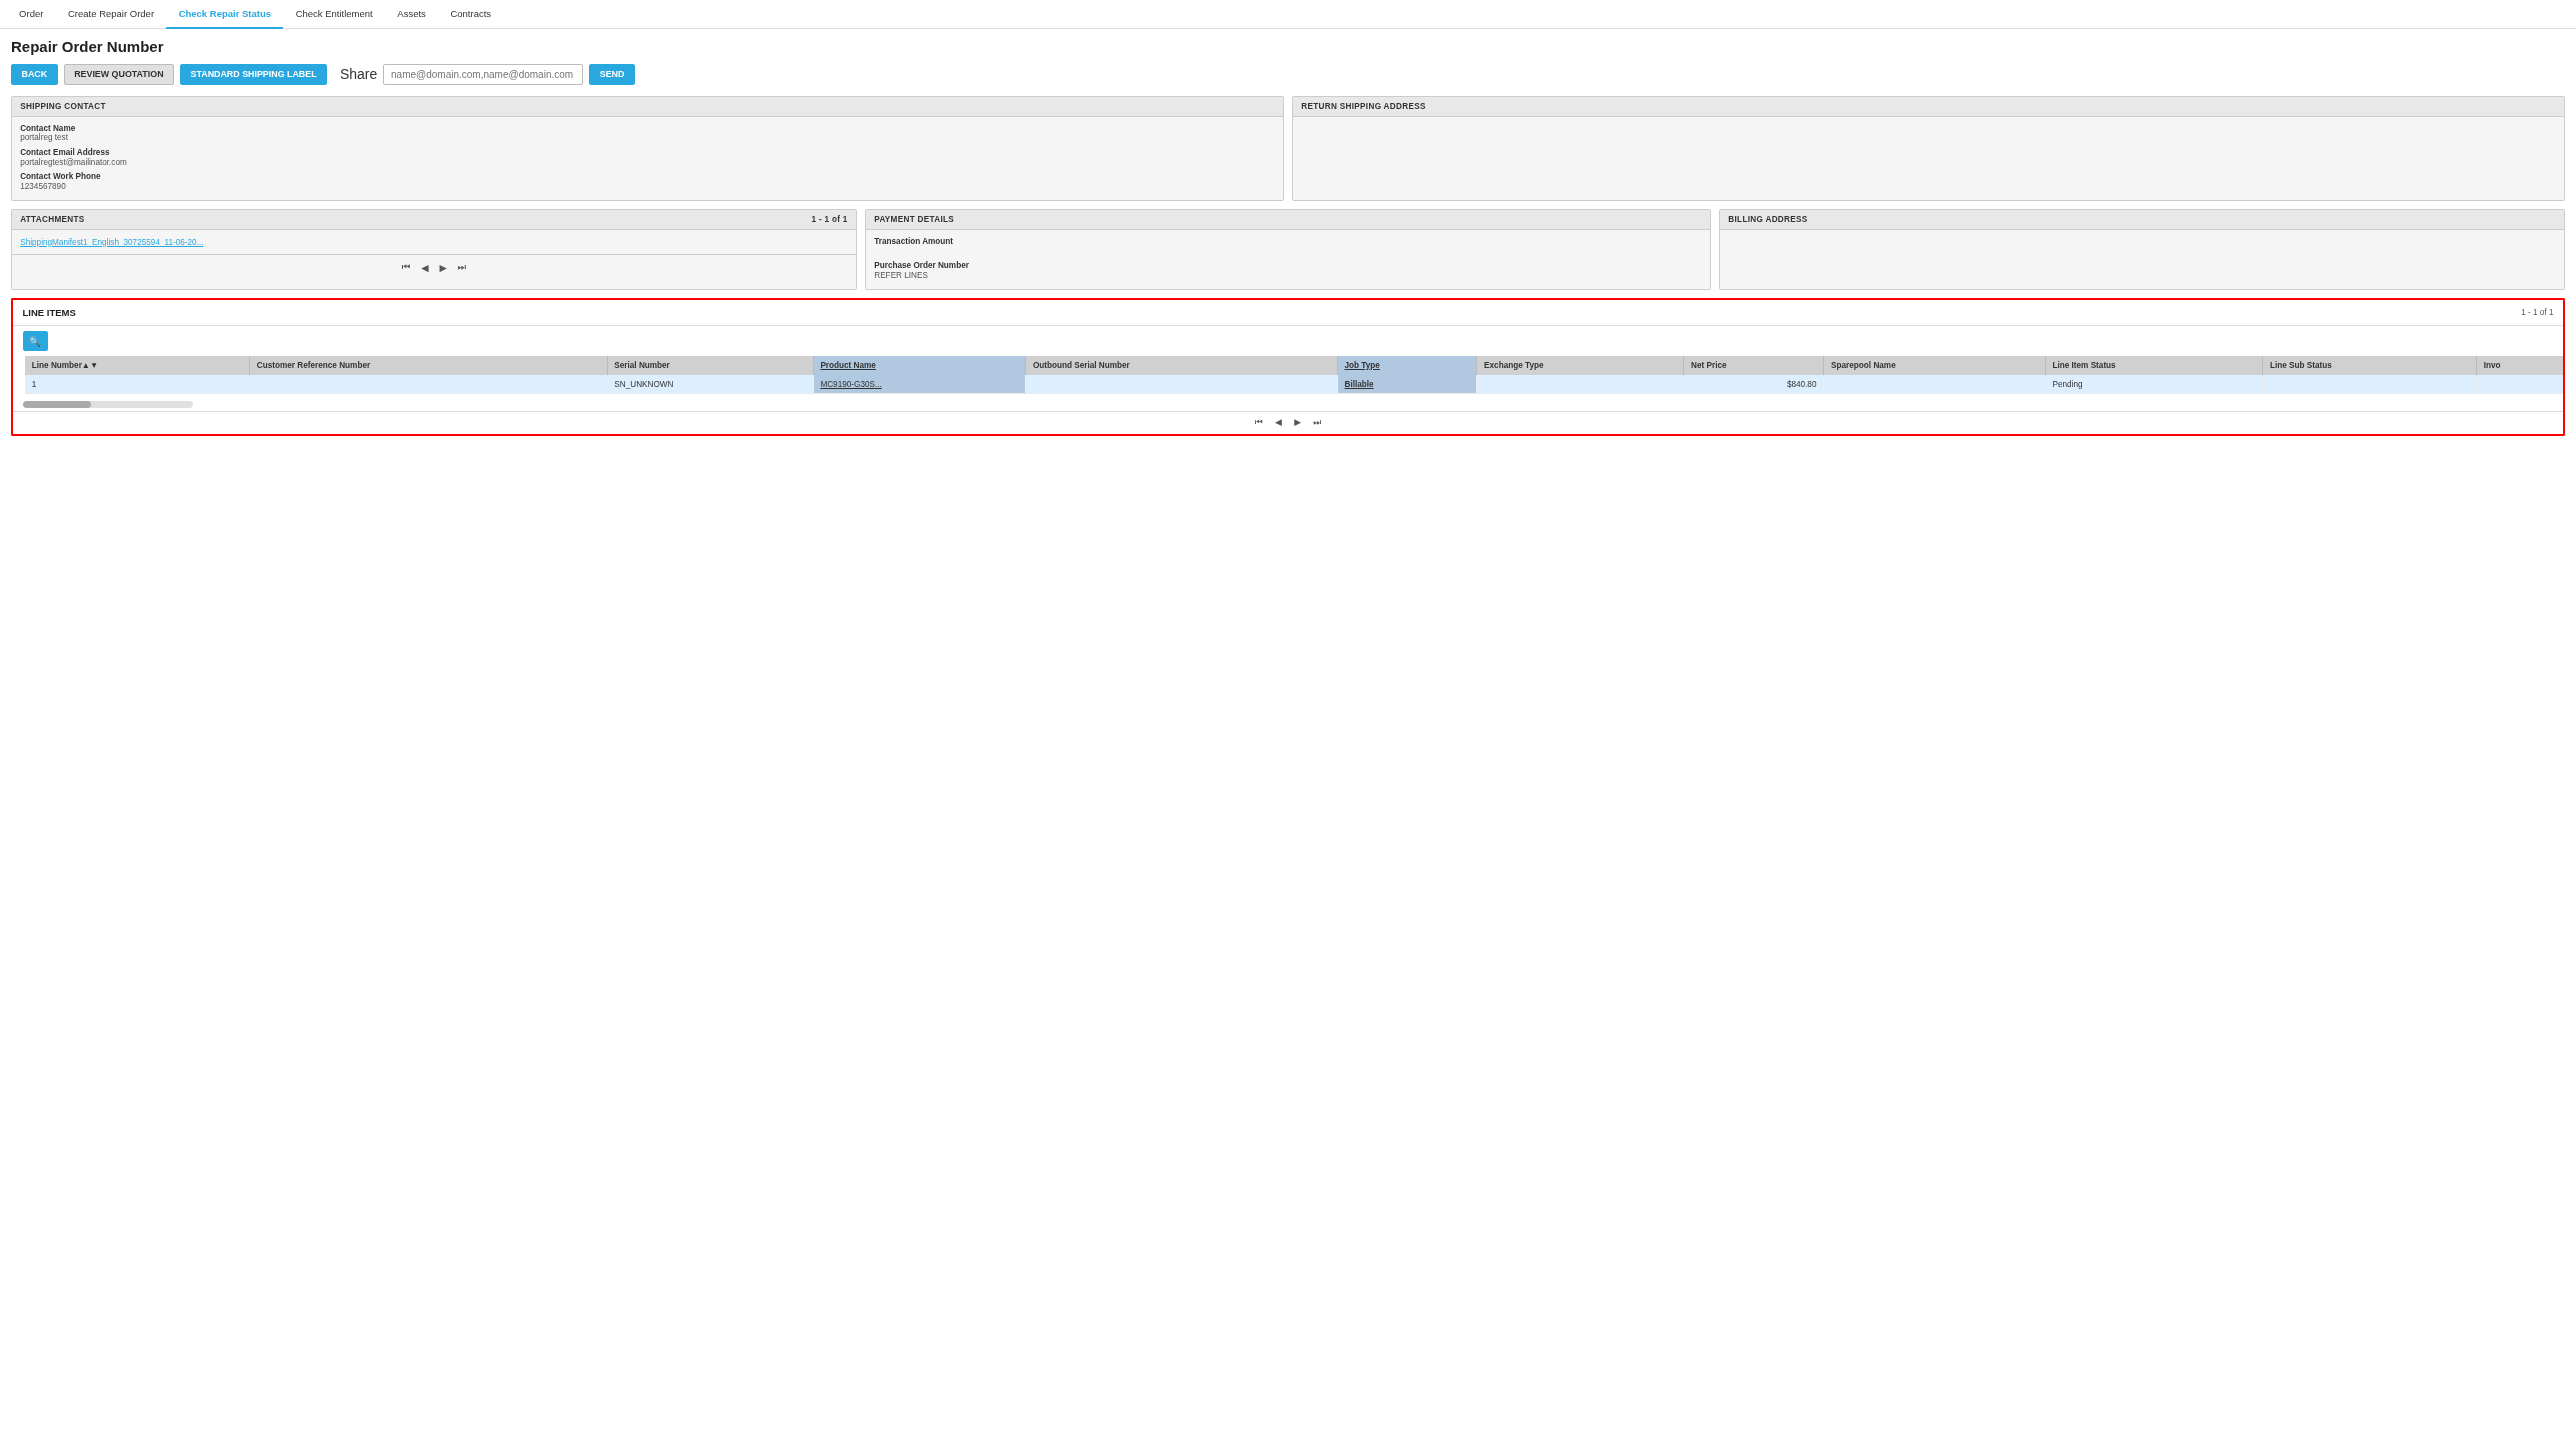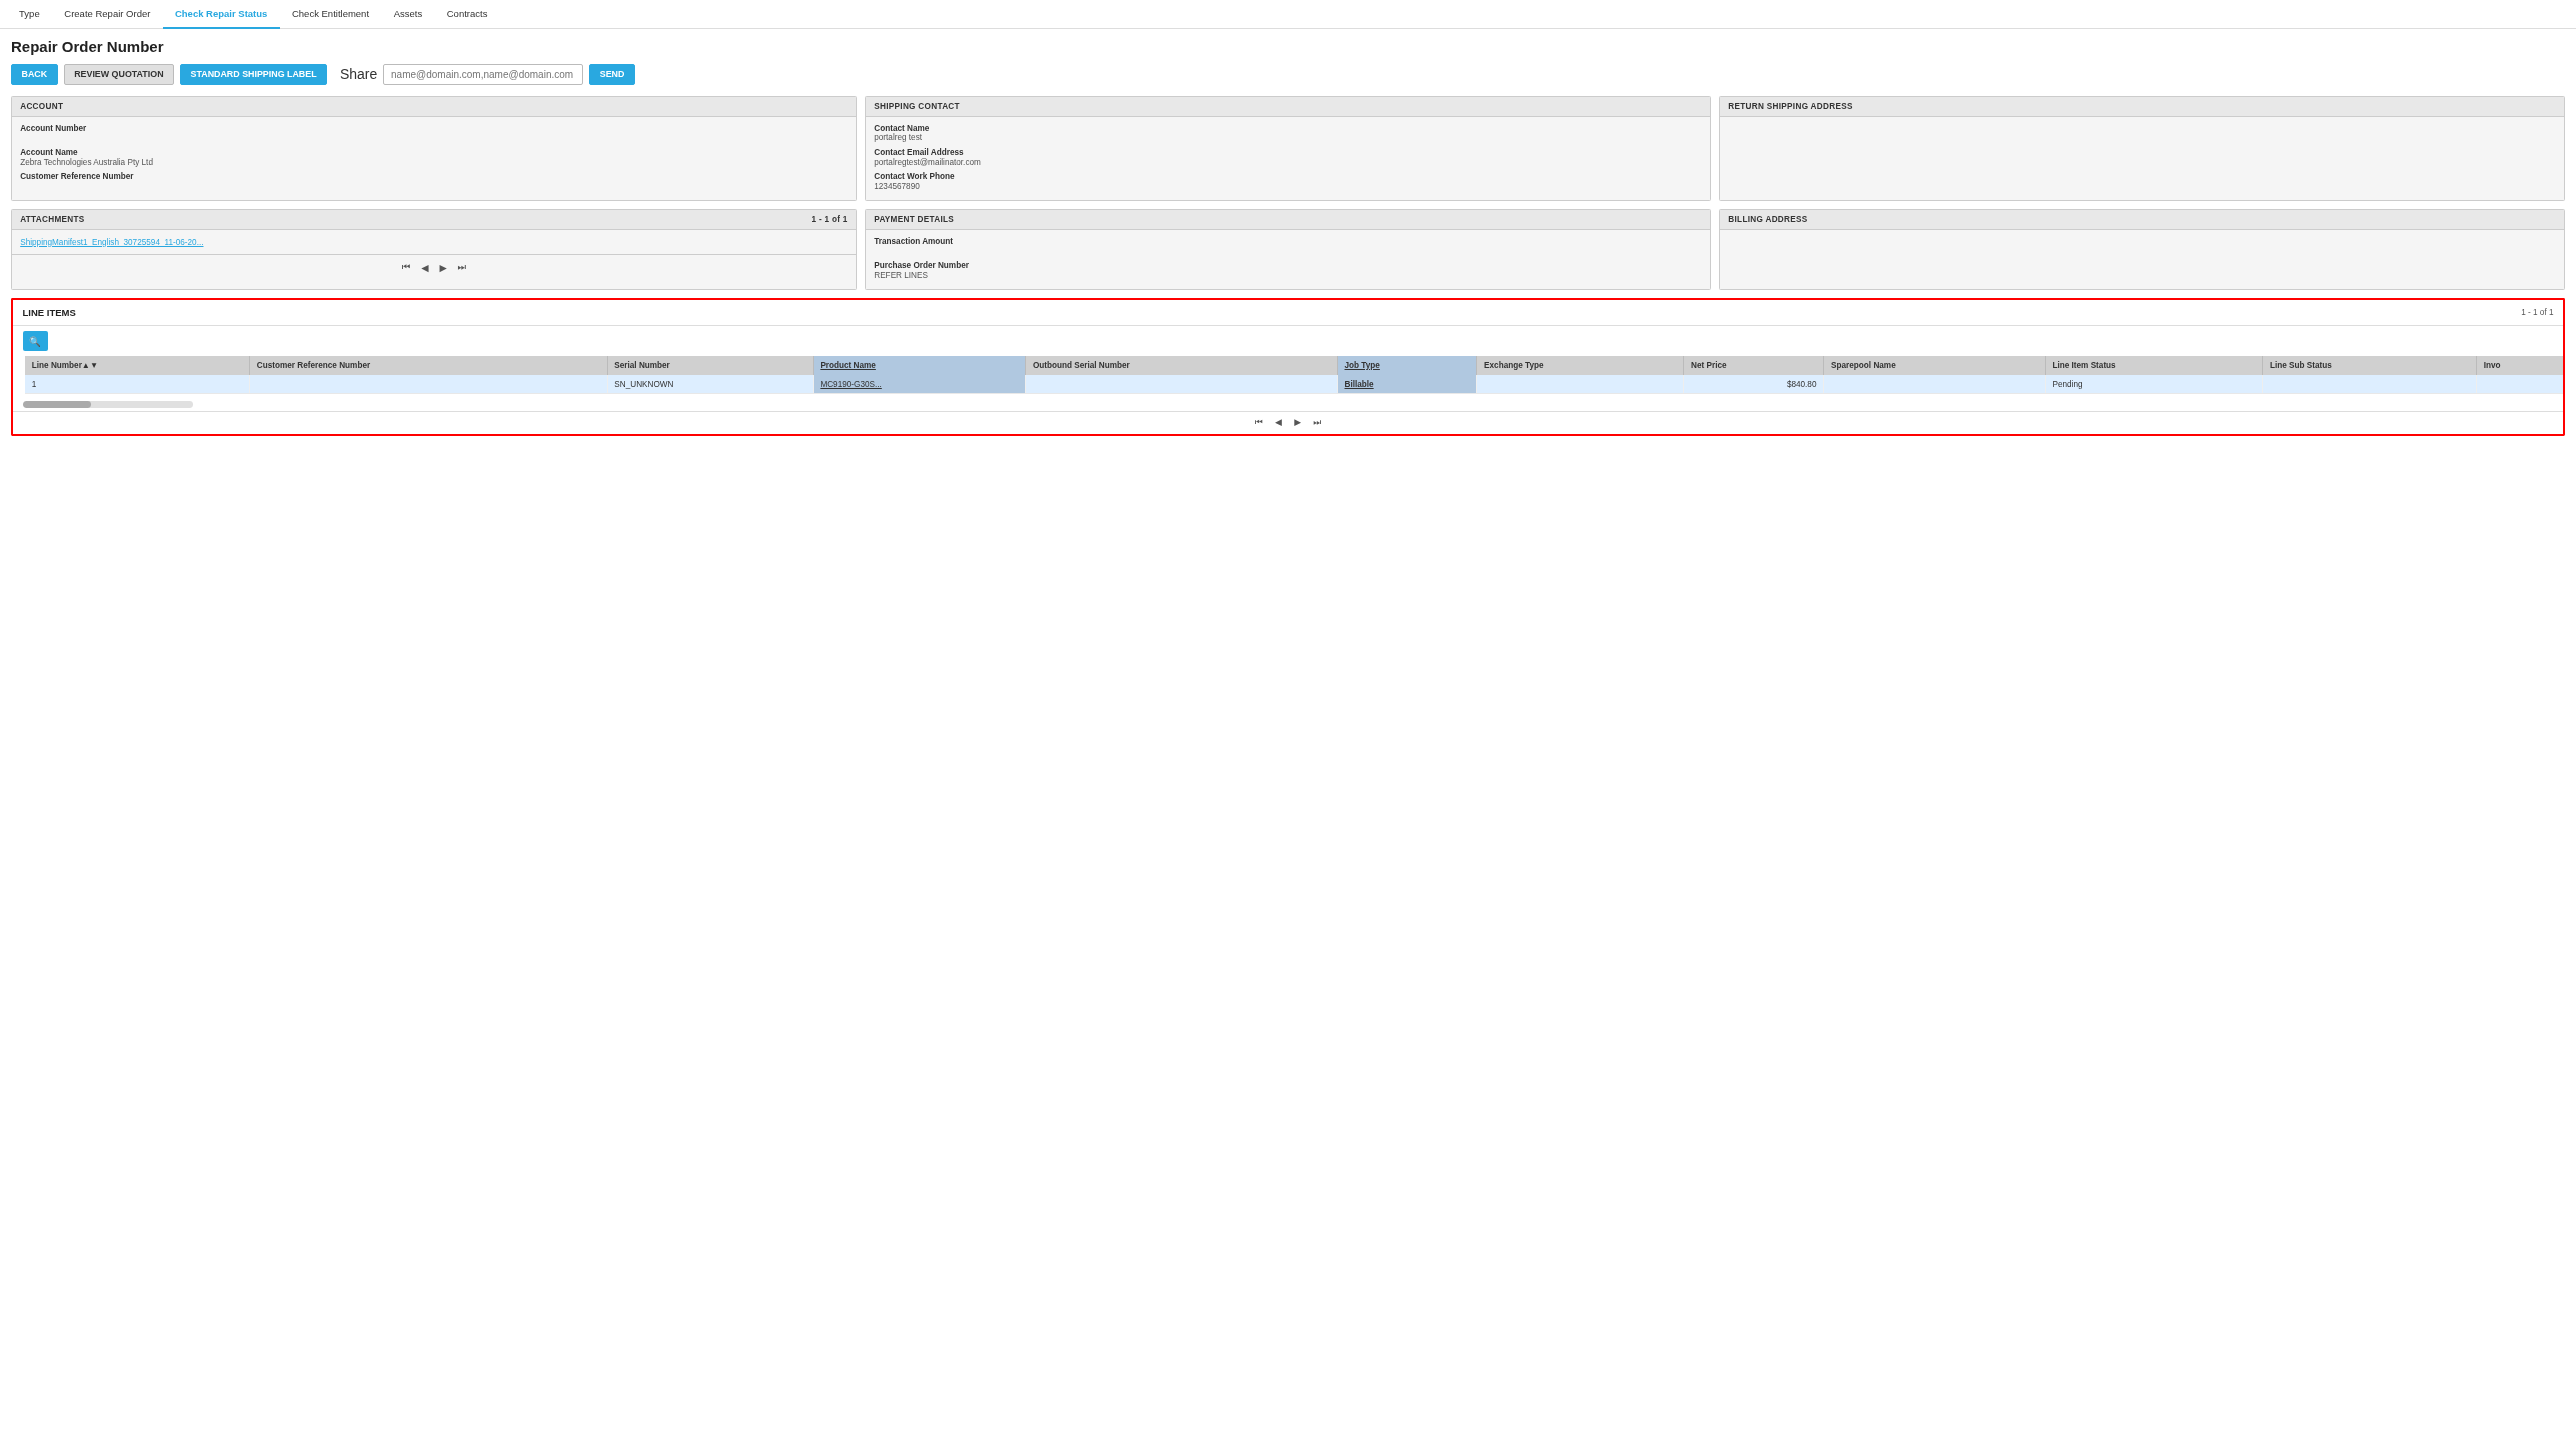--- a/index.html
+++ b/index.html
@@ -246,21 +246,21 @@
       font-size: 8.9px;
       color: #555;
       cursor: pointer;
       padding: 1.4px 4.1px;
     }
   </style>
 </head>
 <body>
 
 <nav class="nav-bar">
-<div class="nav-item">Type</div>
+<div class="nav-item">Order</div>
     <div class="nav-item">Create Repair Order</div>
     <div class="nav-item active">Check Repair Status</div>
     <div class="nav-item">Check Entitlement</div>
     <div class="nav-item">Assets</div>
     <div class="nav-item">Contracts</div>
   </nav>
 
 <div class="page-content">
   <h1 class="page-title">Repair Order Number</h1>
 
@@ -268,31 +268,20 @@
     <button class="btn btn-primary">BACK</button>
     <button class="btn btn-secondary">REVIEW QUOTATION</button>
     <button class="btn btn-primary">STANDARD SHIPPING LABEL</button>
     <span class="share-label">Share</span>
     <input class="share-input" type="text" placeholder="name@domain.com,name@domain.com" style="">
     <button class="btn btn-primary">SEND</button>
   </div>
 
   <div class="panels-row">
 
-    <div class="panel">
-      <div class="panel-header">ACCOUNT</div>
-      <div class="panel-body">
-        <div class="field-label">Account Number</div>
-        <div class="field-value">&nbsp;</div>
-        <div class="field-label">Account Name</div>
-        <div class="field-value">Zebra Technologies Australia Pty Ltd</div>
-        <div class="field-label">Customer Reference Number</div>
-        <div class="field-value">&nbsp;</div>
-      </div>
-    </div>
 
     <div class="panel">
       <div class="panel-header">SHIPPING CONTACT</div>
       <div class="panel-body">
         <div class="field-label">Contact Name</div>
         <div class="field-value">portalreg test</div>
         <div class="field-label">Contact Email Address</div>
         <div class="field-value">portalregtest@mailinator.com</div>
         <div class="field-label">Contact Work Phone</div>
         <div class="field-value">1234567890</div>

